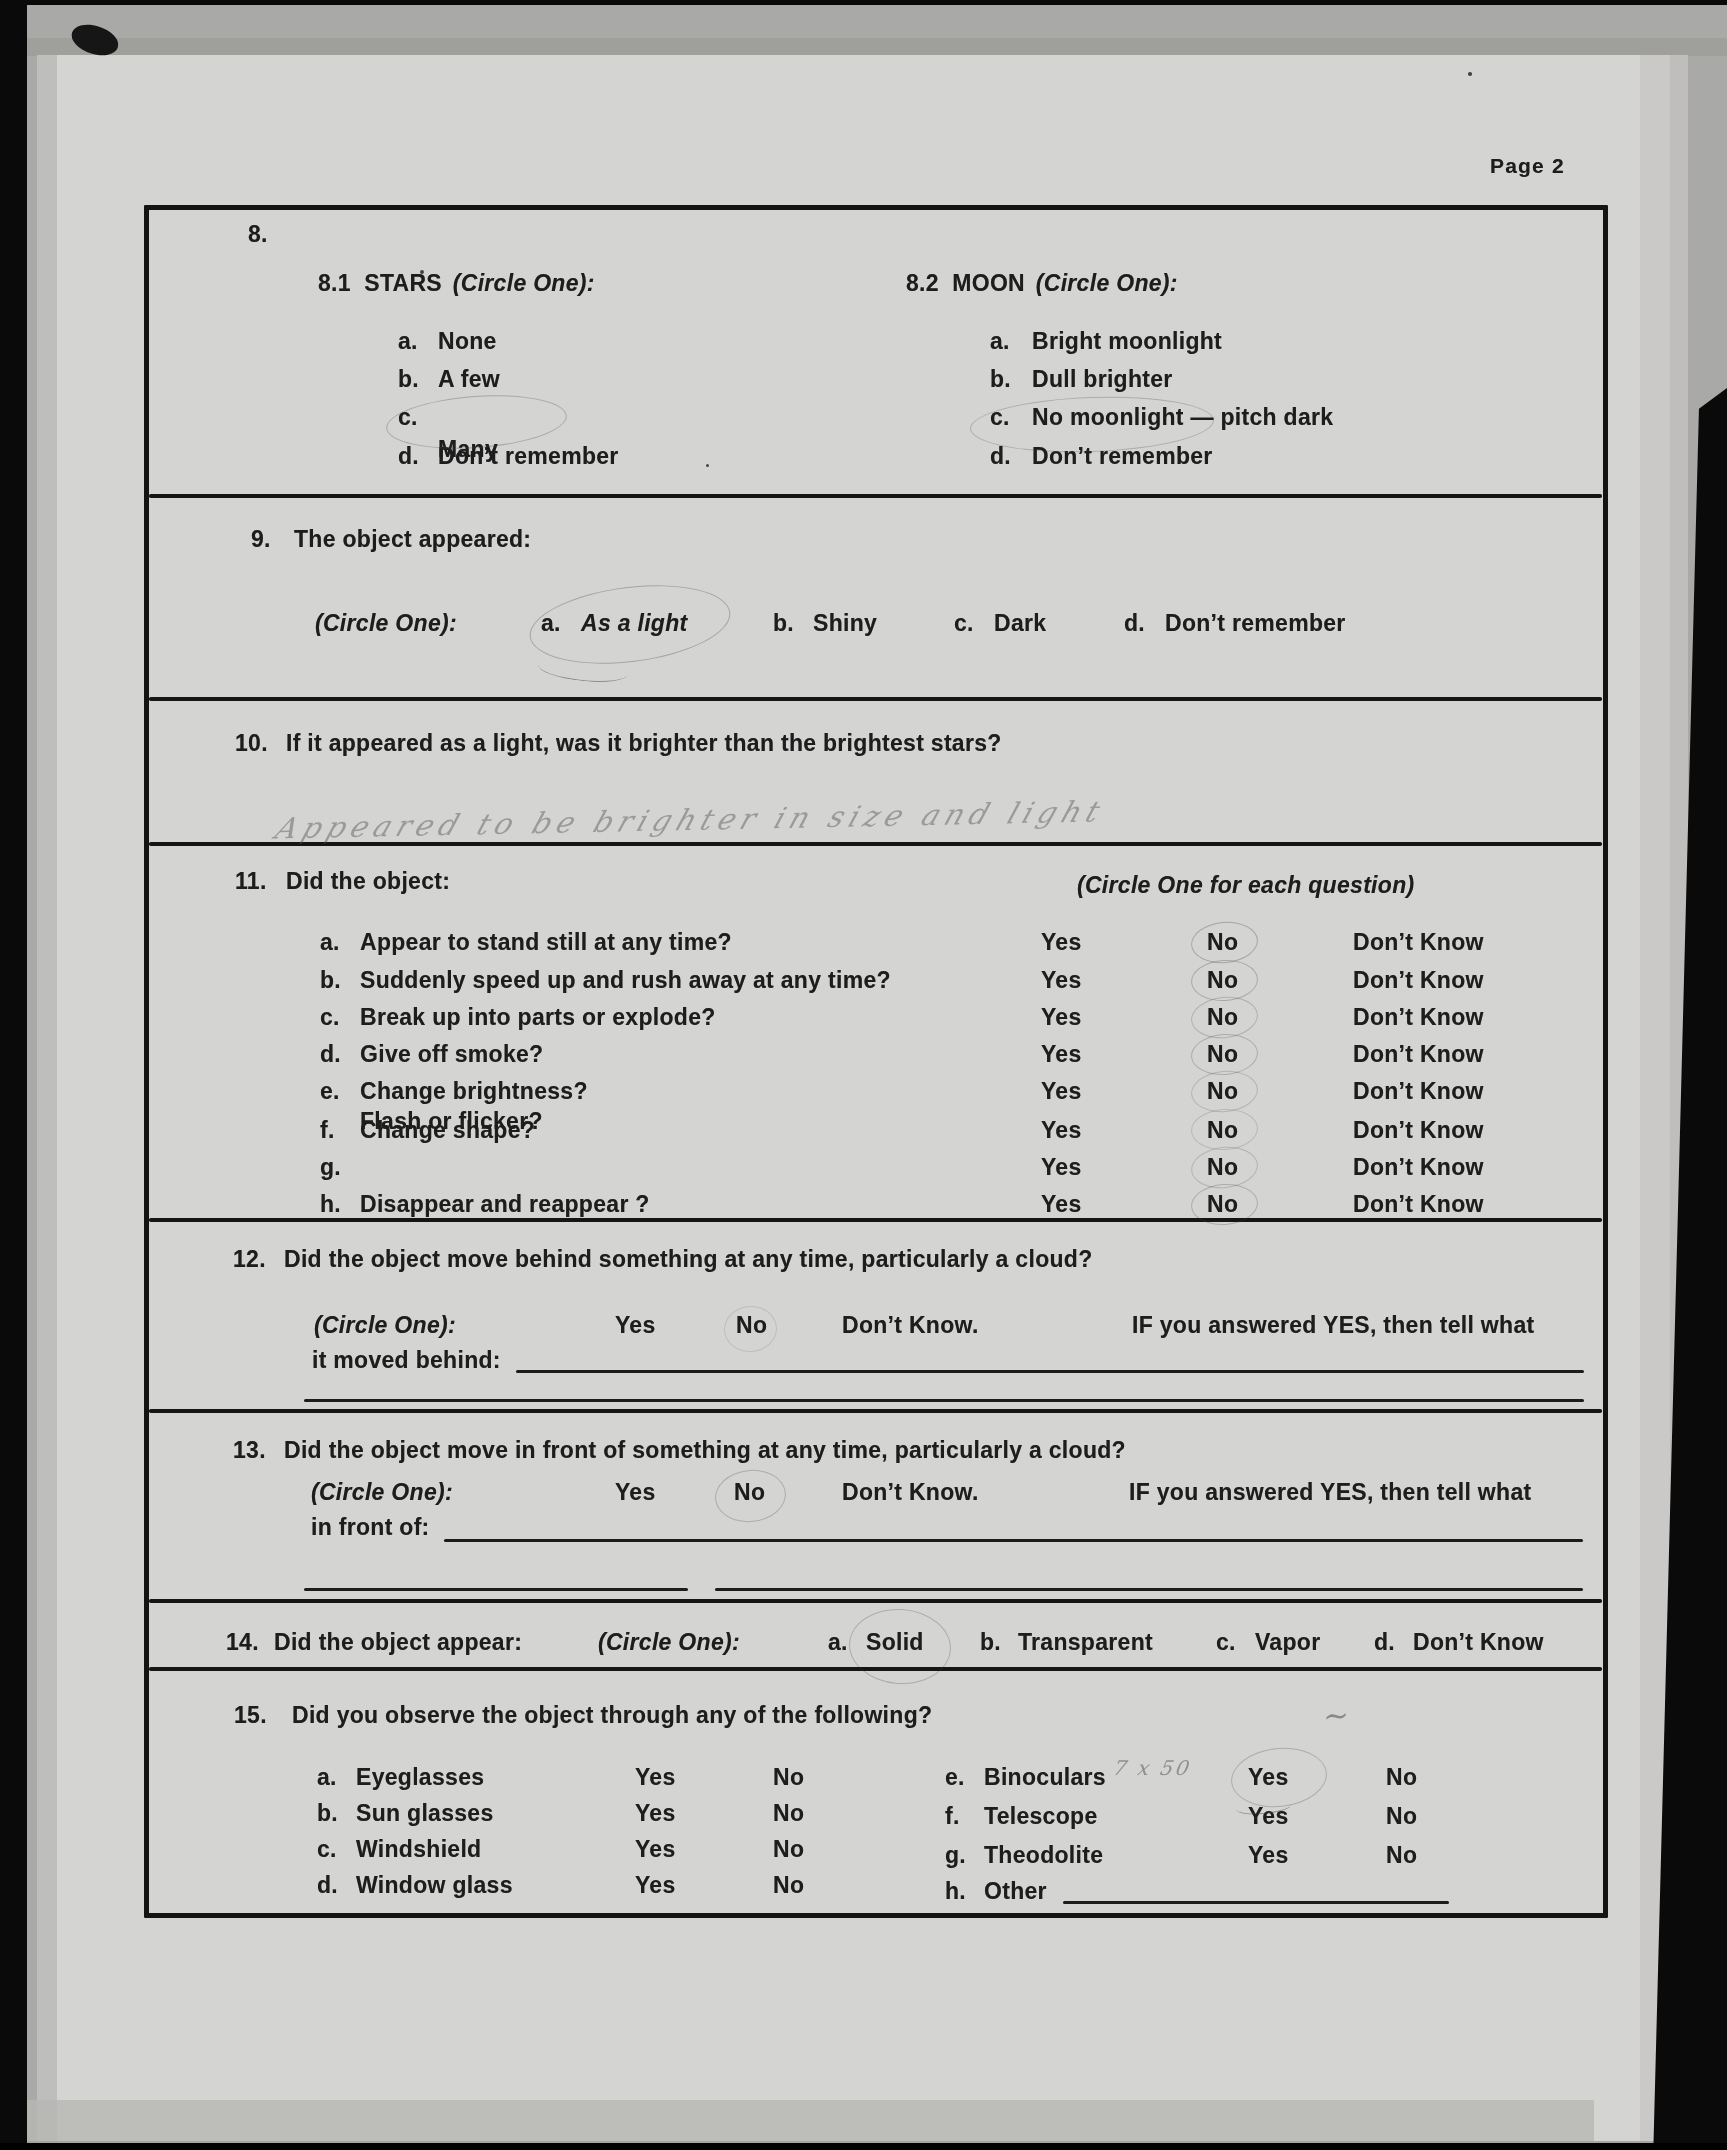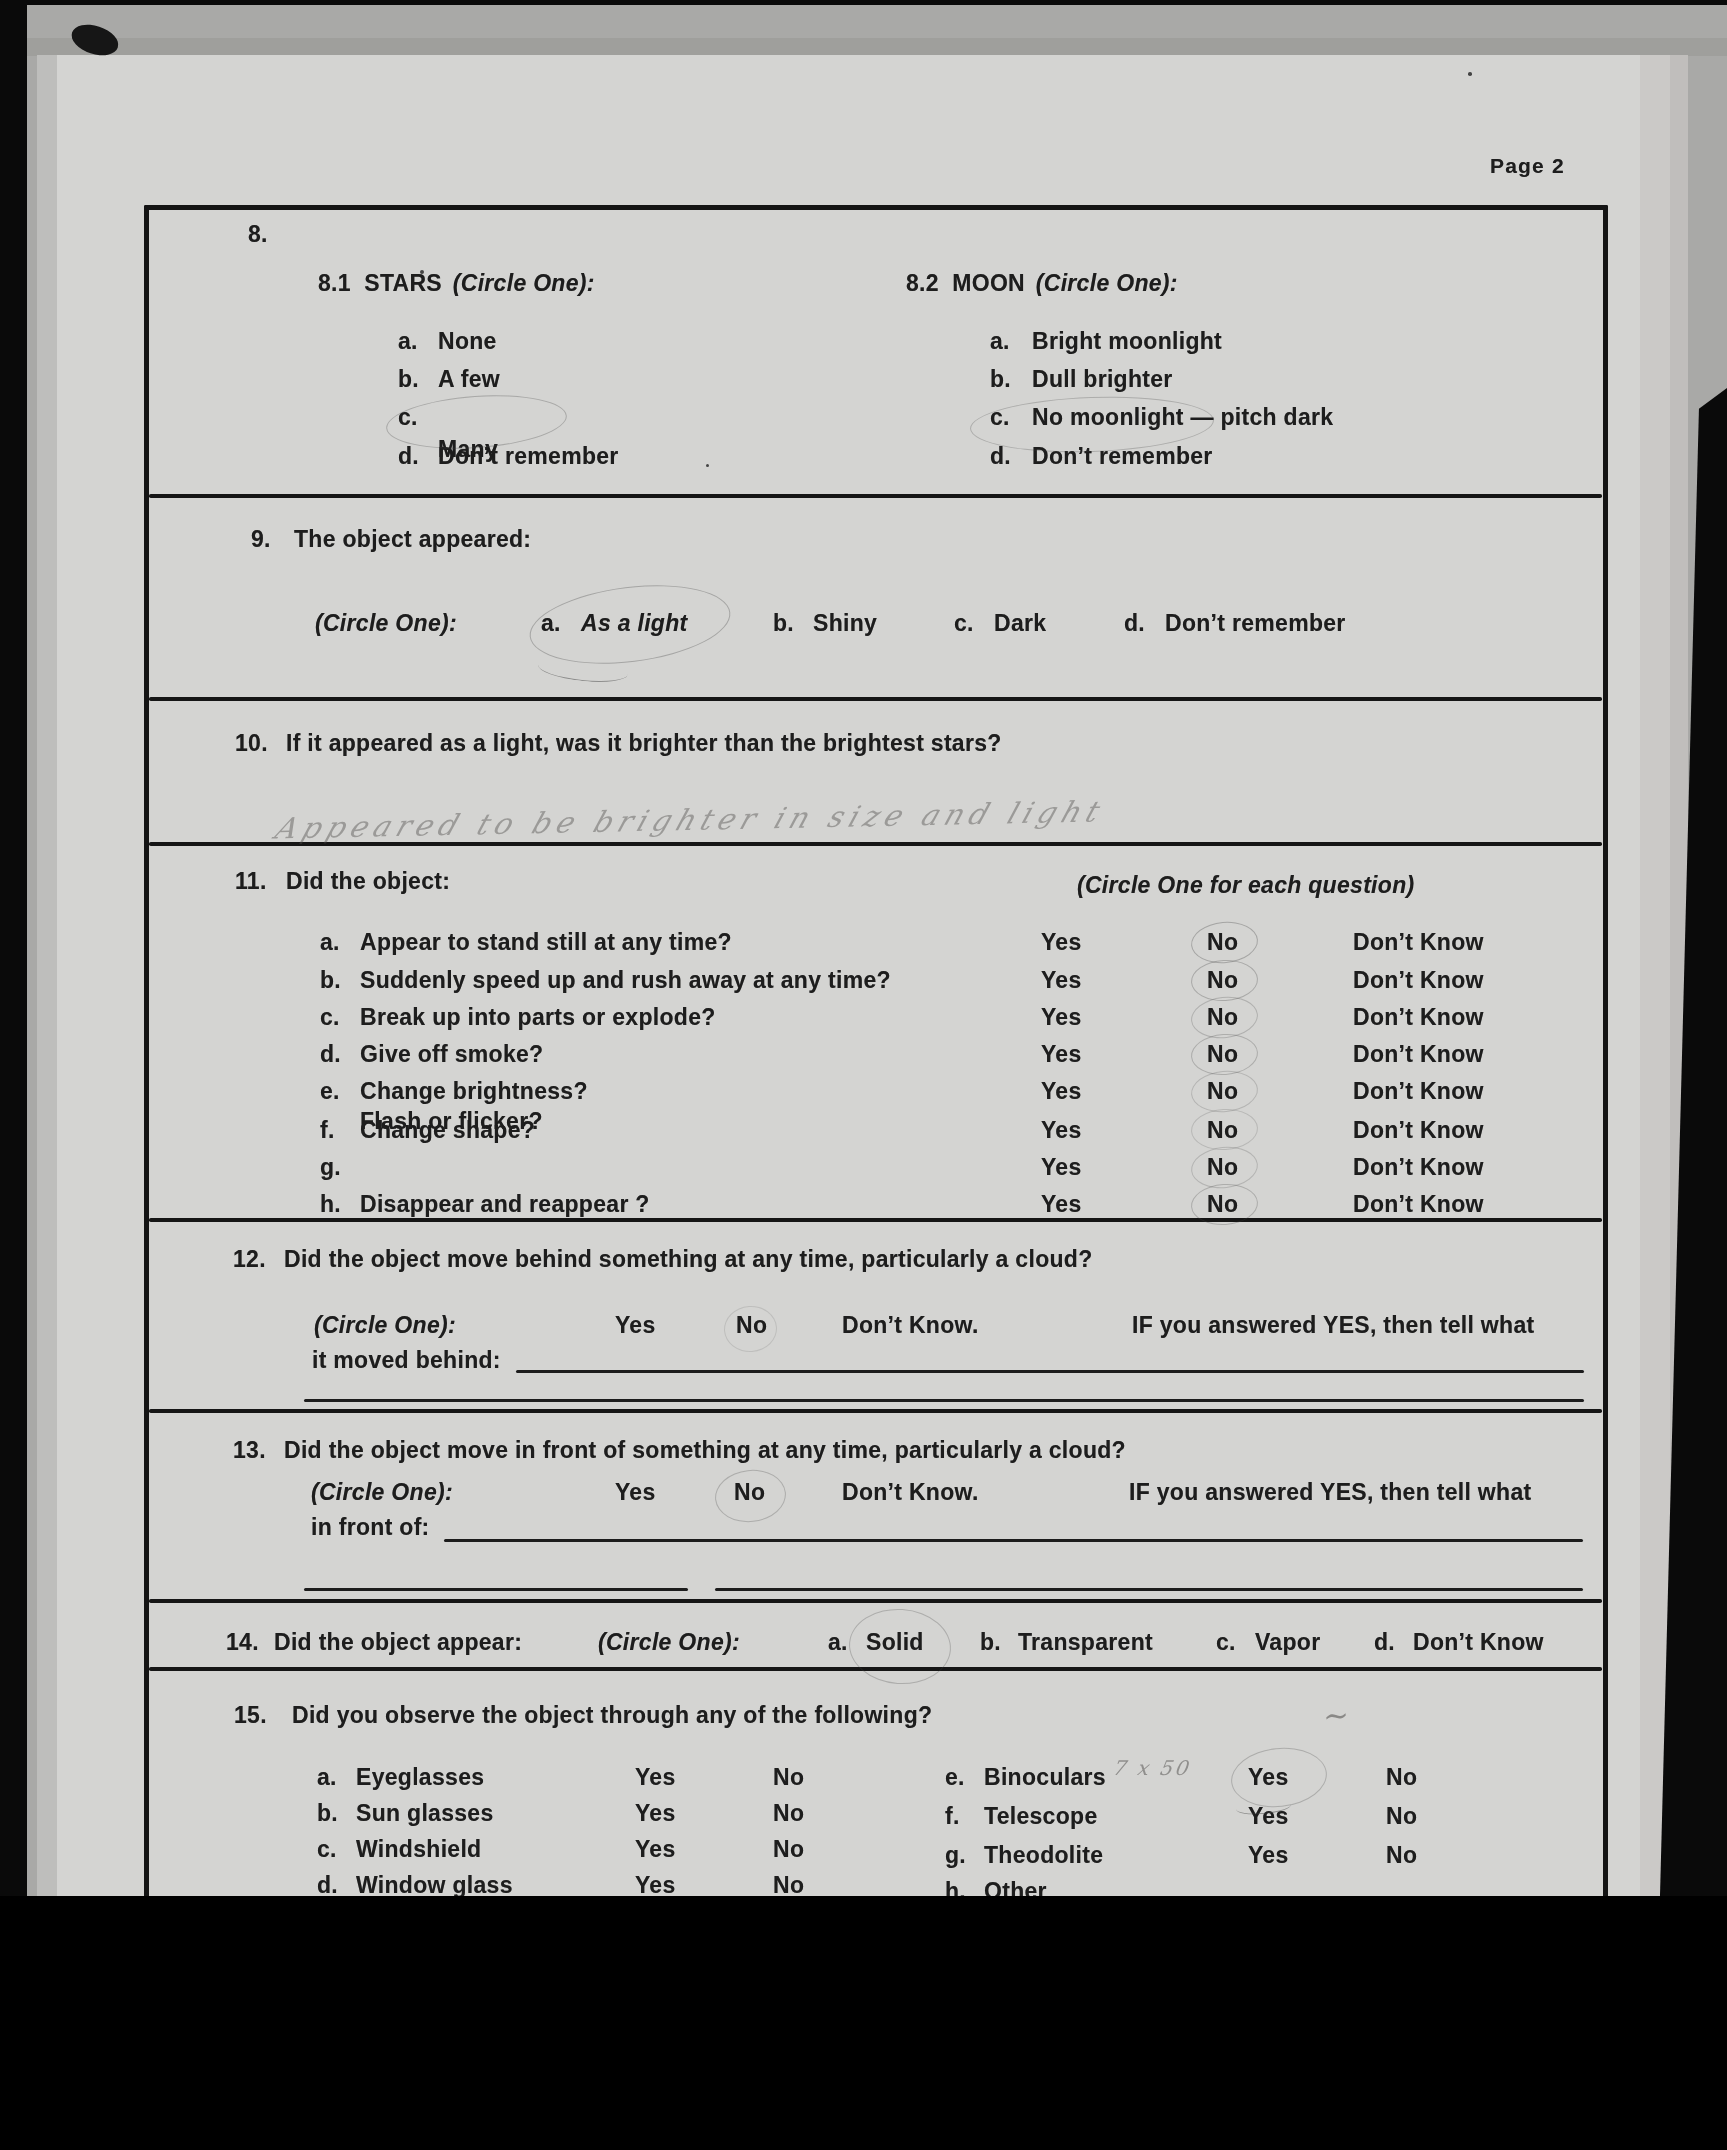--- a/index.html
+++ b/index.html
@@ -1,16 +1,16 @@
 <!DOCTYPE html>
 <html style="font-size:9.6px"><head>
 <meta charset="utf-8">
 <style>
   html,body{margin:0;padding:0;background:#000;}
-  #shot{position:relative;width:1727px;height:1896px;background:#0a0a0a;overflow:hidden;
+  #shot{position:relative;width:1727px;height:2143px;background:#0a0a0a;overflow:hidden;
         font-family:"Liberation Sans",sans-serif;}
   .scanbg{position:absolute;left:27px;top:4.8px;width:1700px;height:2146px;background:#a9a9a7;}
   .pagebg{position:absolute;left:37px;top:55px;width:1651px;height:2096px;background:#d4d4d2;}
   .band{position:absolute;}
   .t{position:absolute;font-weight:700;font-size:23px;letter-spacing:0.3px;color:#1d1d1d;
      white-space:pre;text-shadow:0 0 0.6px rgba(25,25,25,.4);}
   .it{font-style:italic;}
   .fs35{font-size:21px;}
   .box{position:absolute;left:144px;top:205px;width:1464px;height:1713px;
        border:5.4px solid #141414;box-sizing:border-box;border-radius:1.2px;}

